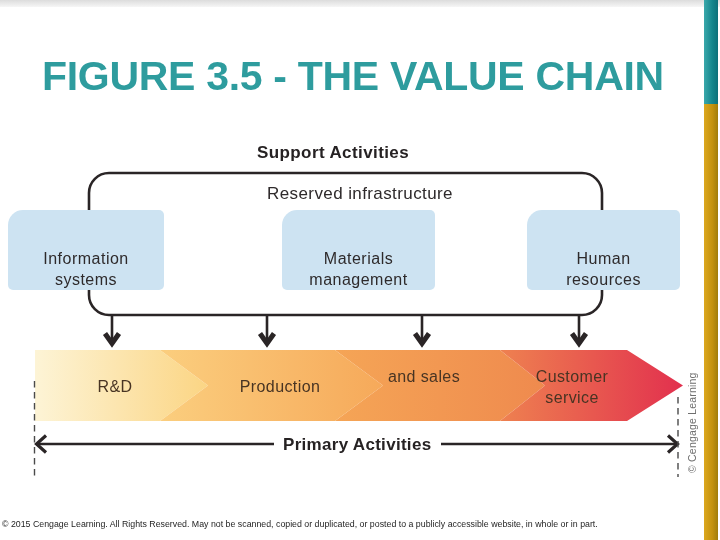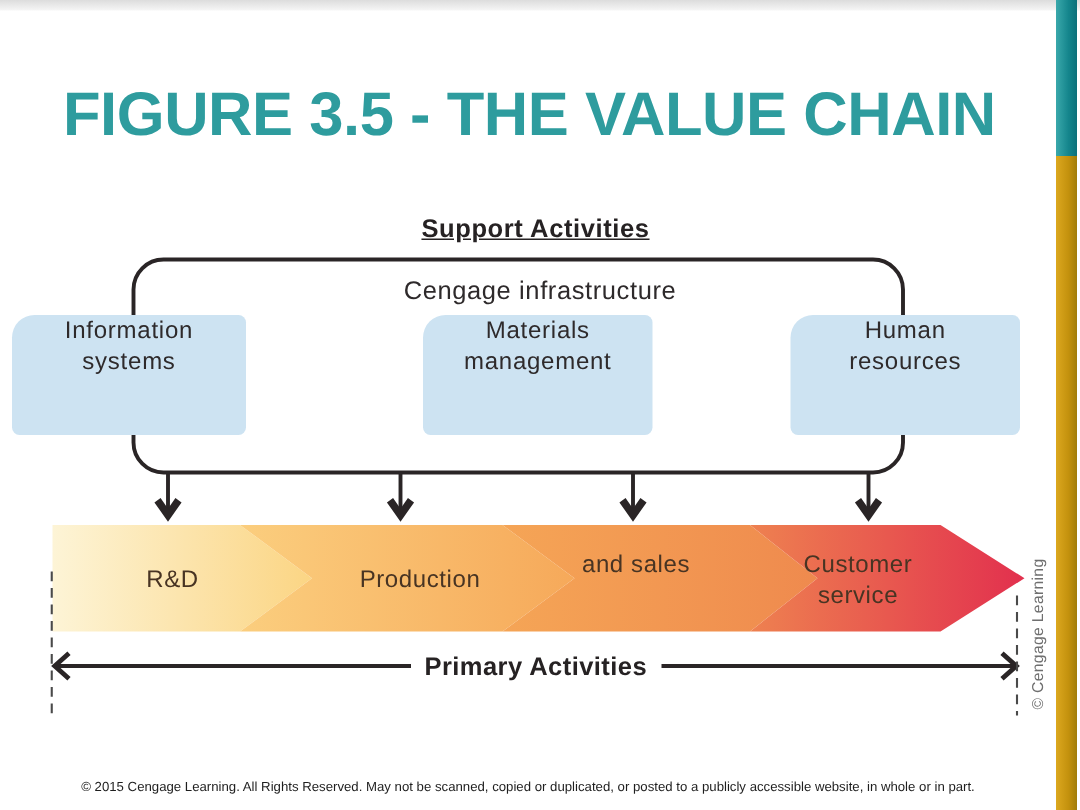--- a/index.html
+++ b/index.html
@@ -9,42 +9,42 @@
   }
   .top-strip{position:absolute;left:0;top:0;width:720px;height:7px;
     background:linear-gradient(#dcdcdc,#f6f6f6);}
   .sidebar-teal{position:absolute;right:2px;top:0;width:14px;height:104px;
     background:linear-gradient(90deg,#3aa8ab,#14858c 60%,#0d707a);}
   .sidebar-gold{position:absolute;right:2px;top:104px;width:14px;height:436px;
     background:linear-gradient(90deg,#dca81f,#c3910d 60%,#a17c0a);}
   .page-title{position:absolute;left:42px;top:53px;margin:0;
     font-size:41px;font-weight:700;letter-spacing:-0.3px;color:#2E9C9E;white-space:nowrap;}
   .diagram-svg{position:absolute;left:0;top:0;width:720px;height:540px;}
-  .support-heading{position:absolute;left:257px;top:143px;width:200px;text-align:center;
-    font-size:17px;font-weight:bold;letter-spacing:0.4px;color:#262223;text-decoration:underline;}
+  .support-heading{position:absolute;left:257px;top:143px;width:200px;
+    font-size:17px;font-weight:bold;letter-spacing:0.4px;color:#262223;}
   .infra-label{position:absolute;left:230px;top:184px;width:260px;text-align:center;
     font-size:17px;letter-spacing:0.4px;color:#2e2a2b;}
   .support-box{position:absolute;top:210px;height:80px;background:#CDE3F2;
-    border-radius:15px 5px 5px 5px;display:flex;flex-direction:column;justify-content:flex-start;
+    border-radius:15px 5px 5px 5px;display:flex;flex-direction:column;justify-content:flex-end;
     text-align:center;font-size:16px;line-height:21px;letter-spacing:0.5px;color:#2e2a2b;}
   .box-info{left:8px;width:156px;}
   .box-materials{left:282px;width:153px;}
   .box-human{left:527px;width:153px;}
   .seg-label{position:absolute;text-align:center;font-size:16px;line-height:20.5px;
     letter-spacing:0.4px;color:#483423;}
   .seg-rnd{left:65px;top:377px;width:100px;}
   .seg-production{left:228px;top:377px;width:104px;}
   .seg-marketing{left:372px;top:367px;width:104px;}
   .seg-customer{left:520px;top:367px;width:104px;}
   .primary-heading{position:absolute;left:283px;top:435px;width:152px;
     font-size:17px;font-weight:bold;letter-spacing:0.3px;color:#262223;white-space:nowrap;}
   .credit-vertical{position:absolute;left:686px;top:473px;width:118px;height:15px;
     transform-origin:0 0;transform:rotate(-90deg);font-size:10.5px;letter-spacing:0.2px;
     color:#6f6f6f;white-space:nowrap;}
-  .footer{position:absolute;left:2px;top:519px;width:700px;text-align:center;
+  .footer{position:absolute;left:2px;top:519px;width:700px;
     font-size:8.8px;color:#1e1e1e;white-space:nowrap;}
 </style>
 </head>
 <body>
 
 <div class="slide">
 
   <div class="top-strip"></div>
   <div class="sidebar-teal"></div>
   <div class="sidebar-gold"></div>
@@ -107,21 +107,21 @@
     </g>
 
     <g stroke="#4a4a4a" stroke-width="1.4" stroke-dasharray="6.5 4.5">
       <line x1="34.5" y1="381" x2="34.5" y2="479"></line>
       <line x1="678" y1="397" x2="678" y2="477"></line>
     </g>
   </svg>
 
   <div class="support-heading">Support Activities</div>
 
-  <div class="infra-label">Cengage infrastructure</div>
+  <div class="infra-label">Reserved infrastructure</div>
 
   <div class="support-box box-info">
     <span>Information</span>
     <span>systems</span>
   </div>
   <div class="support-box box-materials">
     <span>Materials</span>
     <span>management</span>
   </div>
   <div class="support-box box-human">

